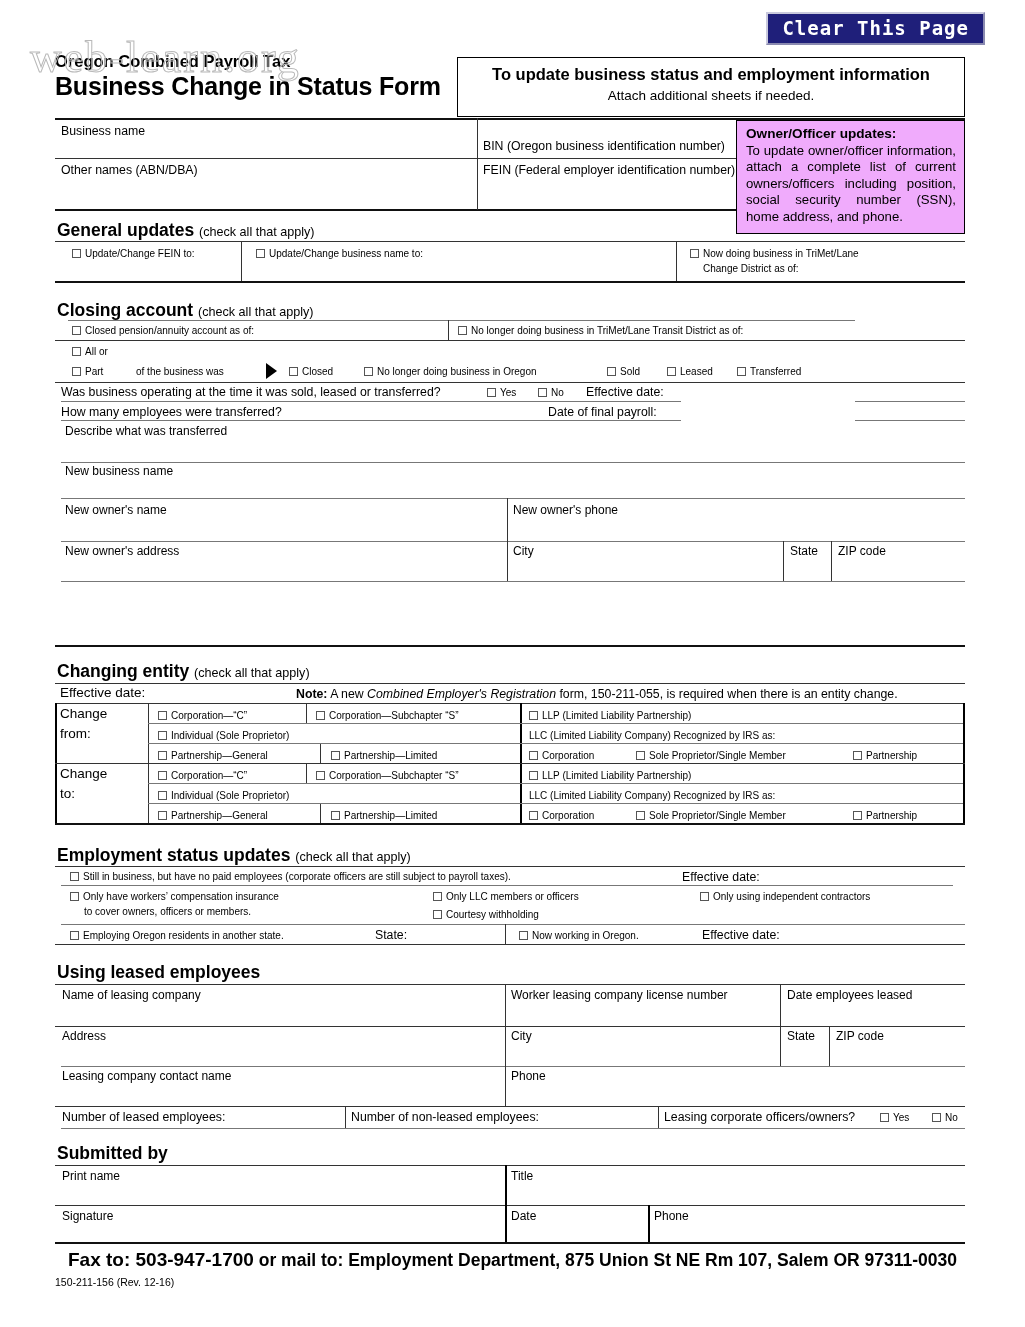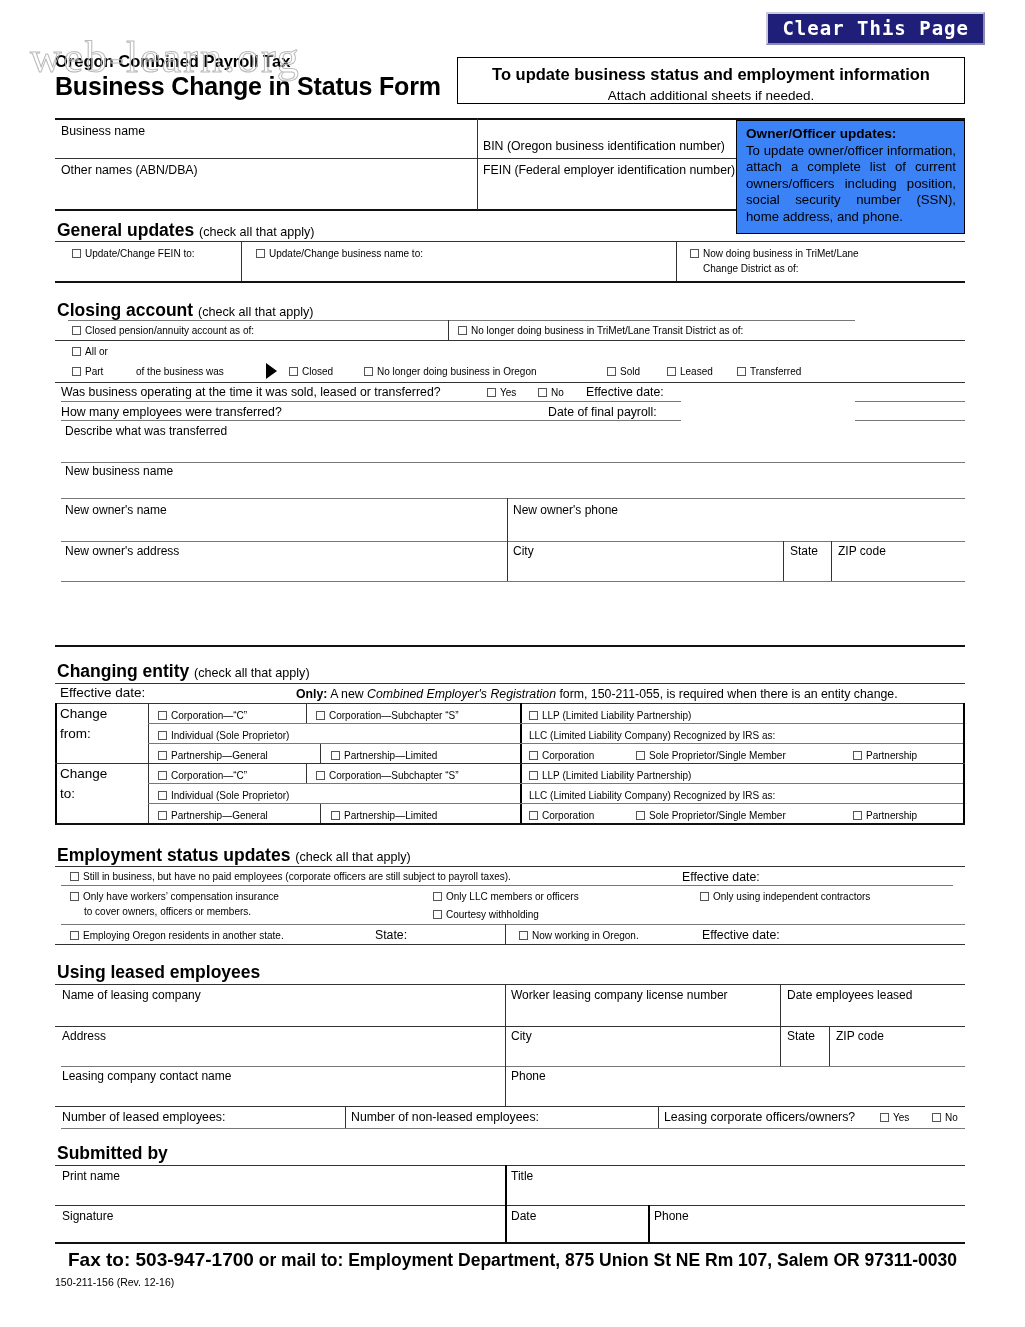--- a/index.html
+++ b/index.html
@@ -41,42 +41,42 @@
     z-index:9;
     cursor:pointer;
   }
 
   
   .hdr{ position:absolute; left:55px; top:52px; width:910px; }
   .hdr-left{ position:absolute; left:0; top:0; width:395px; }
   .hdr-line1{ font-size:16.5px; font-weight:bold; line-height:19px; }
   .hdr-line2{ font-size:25px; font-weight:bold; line-height:30px; letter-spacing:-0.2px;}
   .hdr-box{
-    position:absolute; left:402px; top:5px; width:508px; height:47px;
+    position:absolute; left:402px; top:5px; width:508px; height:60px;
     border:1.6px solid #000; background:#fff;
     text-align:center;
   }
   .hdr-box-t1{ font-size:16.5px; font-weight:bold; margin-top:7px;}
   .hdr-box-t2{ font-size:13.5px; margin-top:4px;}
 
   
   .rule{ position:absolute; background:#000; }
   .rule.thin{ height:1px; background:#777; }
   .rule.med{ height:1.4px; background:#333; }
   .rule.thick{ height:2.2px; background:#111; }
   .vrule{ position:absolute; width:1.3px; background:#333; }
   .vrule.thick{ width:2px; background:#000; }
 
   .fld{ position:absolute; font-size:12.3px; line-height:14px; }
   .fld.sm{ font-size:12px; }
 
   
   .ownerbox{
     position:absolute; left:736px; top:120px; width:229px; height:114px;
-    border:1.8px solid #000; background:#3b82f6; padding:5px 8px 4px 9px;
+    border:1.8px solid #000; background:#f0abfc; padding:5px 8px 4px 9px;
     z-index:6;
   }
   .ownerbox h4{ margin:0 0 2px; font-size:13.6px; font-weight:bold; }
   .ownerbox p{ margin:0; font-size:13.2px; line-height:16.4px; text-align:justify; }
 
   
   .sec-h{ position:absolute; font-size:17.5px; font-weight:bold; white-space:nowrap;}
   .sec-h .cta{ font-size:12.6px; font-weight:normal; }
 
   
@@ -248,21 +248,21 @@
   <div class="rule thick" style="left:55px; top:645px; width:910px;"></div>
 
   <div class="sec-h" style="left:57px; top:661px;">
     <span>Changing entity</span>
     <span class="cta">(check all that apply)</span>
   </div>
 
   <div class="rule med" style="left:55px; top:683px; width:910px;"></div>
   <div class="fld" style="left:60px; top:686px; font-size:13.5px;">Effective date:</div>
   <div class="fld" style="left:296px; top:687px;">
-    <span class="note-b">Only:</span><span> A new </span><span class="ital">Combined Employer's Registration</span><span> form, 150-211-055, is required when there is an entity change.</span>
+    <span class="note-b">Note:</span><span> A new </span><span class="ital">Combined Employer's Registration</span><span> form, 150-211-055, is required when there is an entity change.</span>
   </div>
   <div class="rule med" style="left:55px; top:703px; width:910px;"></div>
 
   <div class="vrule thick" style="left:55px; top:703px; height:120px;"></div>
   <div class="vrule thick" style="left:963px; top:703px; height:120px;"></div>
   <div class="vrule" style="left:148px; top:703px; height:120px;"></div>
   <div class="vrule" style="left:306px; top:703px; height:20px;"></div>
   <div class="vrule" style="left:306px; top:763px; height:20px;"></div>
   <div class="vrule" style="left:320px; top:743px; height:20px;"></div>
   <div class="vrule" style="left:320px; top:803px; height:20px;"></div>

